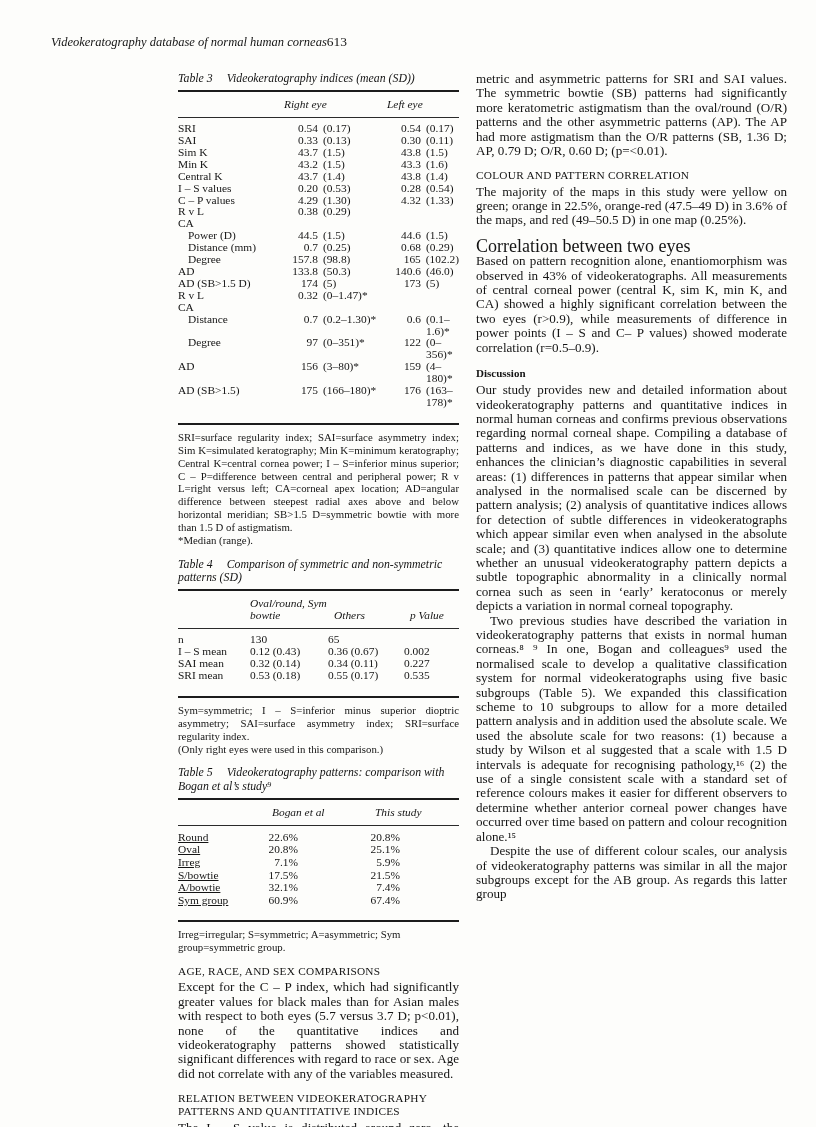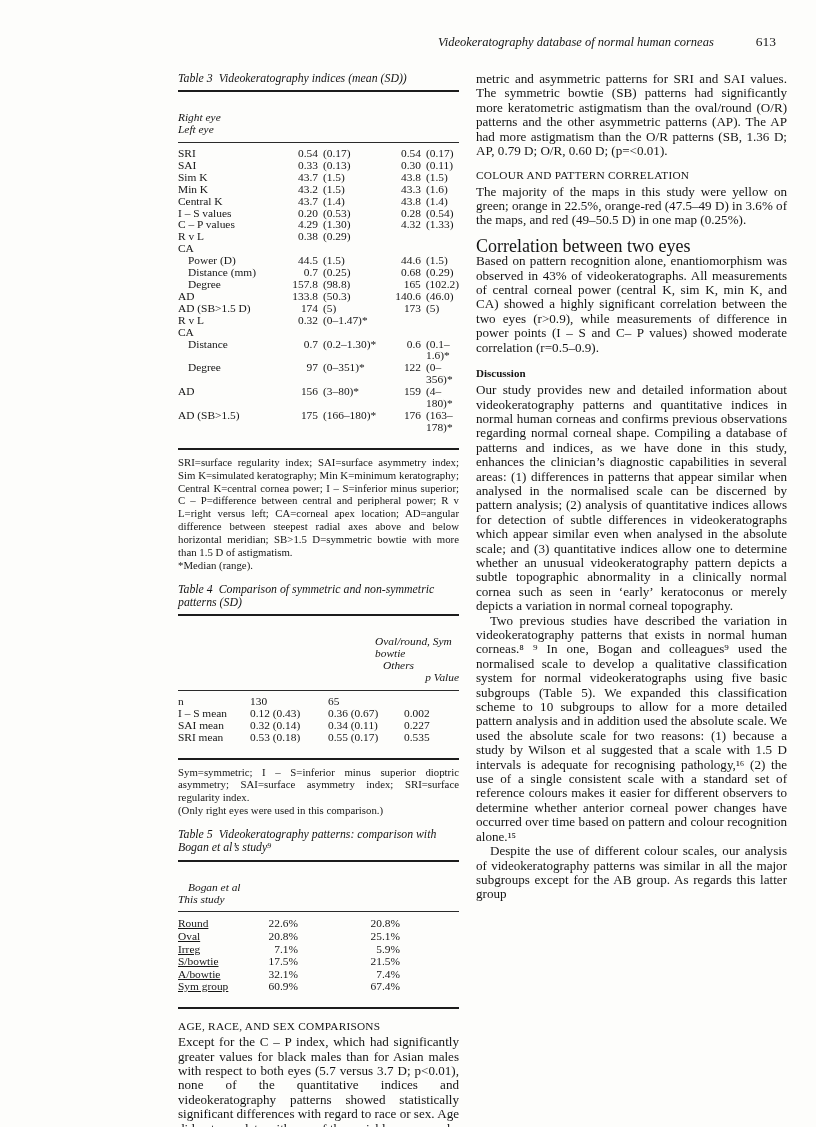--- a/index.html
+++ b/index.html
@@ -2,34 +2,34 @@
 <html><head>
 <meta charset="utf-8">
 <style>
   html,body{margin:0;padding:0;background:#e8e8e6;}
   .page{
     position:relative;width:816px;height:1127px;margin:0 auto;
     background:#fdfdfb;color:#141414;overflow:hidden;
     font-family:"Liberation Serif","DejaVu Serif",serif;
   }
   
-  .pg-header{position:absolute;top:34px;left:59px;right:40px;display:flex;justify-content:flex-end;align-items:baseline;gap:42px;}
+  .pg-header{position:absolute;top:34px;left:51px;right:40px;display:flex;justify-content:flex-start;align-items:baseline;}
   .running-title{font-style:italic;font-size:12.5px;}
   .page-num{font-size:13.5px;}
   
   .col{position:absolute;top:72px;}
   .col-left{left:178px;width:281px;}
   .col-right{left:476px;width:311px;}
   
   .tcap{font-style:italic;font-size:11.8px;line-height:13.2px;margin-bottom:5px;}
-  .tcap .cap-no{margin-right:6px;}
+  .tcap .cap-no{margin-right:14px;}
   .rule-heavy{border-top:2px solid #1c1c1c;}
   .rule-thin{border-top:1px solid #2a2a2a;}
   .trow{display:flex;font-size:11.4px;line-height:11.9px;}
-  .thead{font-style:italic;padding:20px 0 6px;flex-direction:column;}
+  .thead{font-style:italic;padding:7px 0 6px;}
   .tbody{padding:5px 0 14px;}
   
   .t3-label{width:106px;}
   .t3-label.ind{padding-left:10px;width:96px;}
   .t3-rv{width:34px;text-align:right;}
   .t3-rsd{width:56px;padding-left:5px;}
   .t3-lv{width:34px;text-align:right;margin-left:8px;}
   .t3-lsd{flex:1;padding-left:5px;}
   .t3-hsp{width:106px;}
   .t3-h1{width:103px;}
@@ -315,20 +315,21 @@
           </div>
         <div class="trow t5row">
             <span class="t5-label">Sym group</span>
             <span class="t5-c1">60.9%</span>
             <span class="t5-sp"></span>
             <span class="t5-c2">67.4%</span>
           </div>
       </div>
       <div class="rule-heavy"></div>
     </div>
+    <div class="fn" style="text-align:left;">Irreg=irregular; S=symmetric; A=asymmetric; Sym group=symmetric group.</div>
 
     <div class="sec-h">AGE, RACE, AND SEX COMPARISONS</div>
     <div class="body-p">Except for the C – P index, which had significantly greater values for black males than for Asian males with respect to both eyes (5.7 versus 3.7 D; p&lt;0.01), none of the quantitative indices and videokeratography patterns showed statistically significant differences with regard to race or sex. Age did not correlate with any of the variables measured.</div>
     <div class="sec-h">RELATION BETWEEN VIDEOKERATOGRAPHY PATTERNS AND QUANTITATIVE INDICES</div>
     <div class="body-p">The I – S value is distributed around zero, the maximum value being less than 1.8 on both sides. The absolute I – S value is significantly less for corneas with symmetric patterns (oval, round, and SB) than for those with asymmetric patterns (p=0.01) (Table 4). There are no statistically significant differences between sym-</div>
   </div>
 
   <div class="col col-right">
     <div class="body-p">metric and asymmetric patterns for SRI and SAI values. The symmetric bowtie (SB) patterns had significantly more keratometric astigmatism than the oval/round (O/R) patterns and the other asymmetric patterns (AP). The AP had more astigmatism than the O/R patterns (SB, 1.36 D; AP, 0.79 D; O/R, 0.60 D; (p=&lt;0.01).</div>
 

